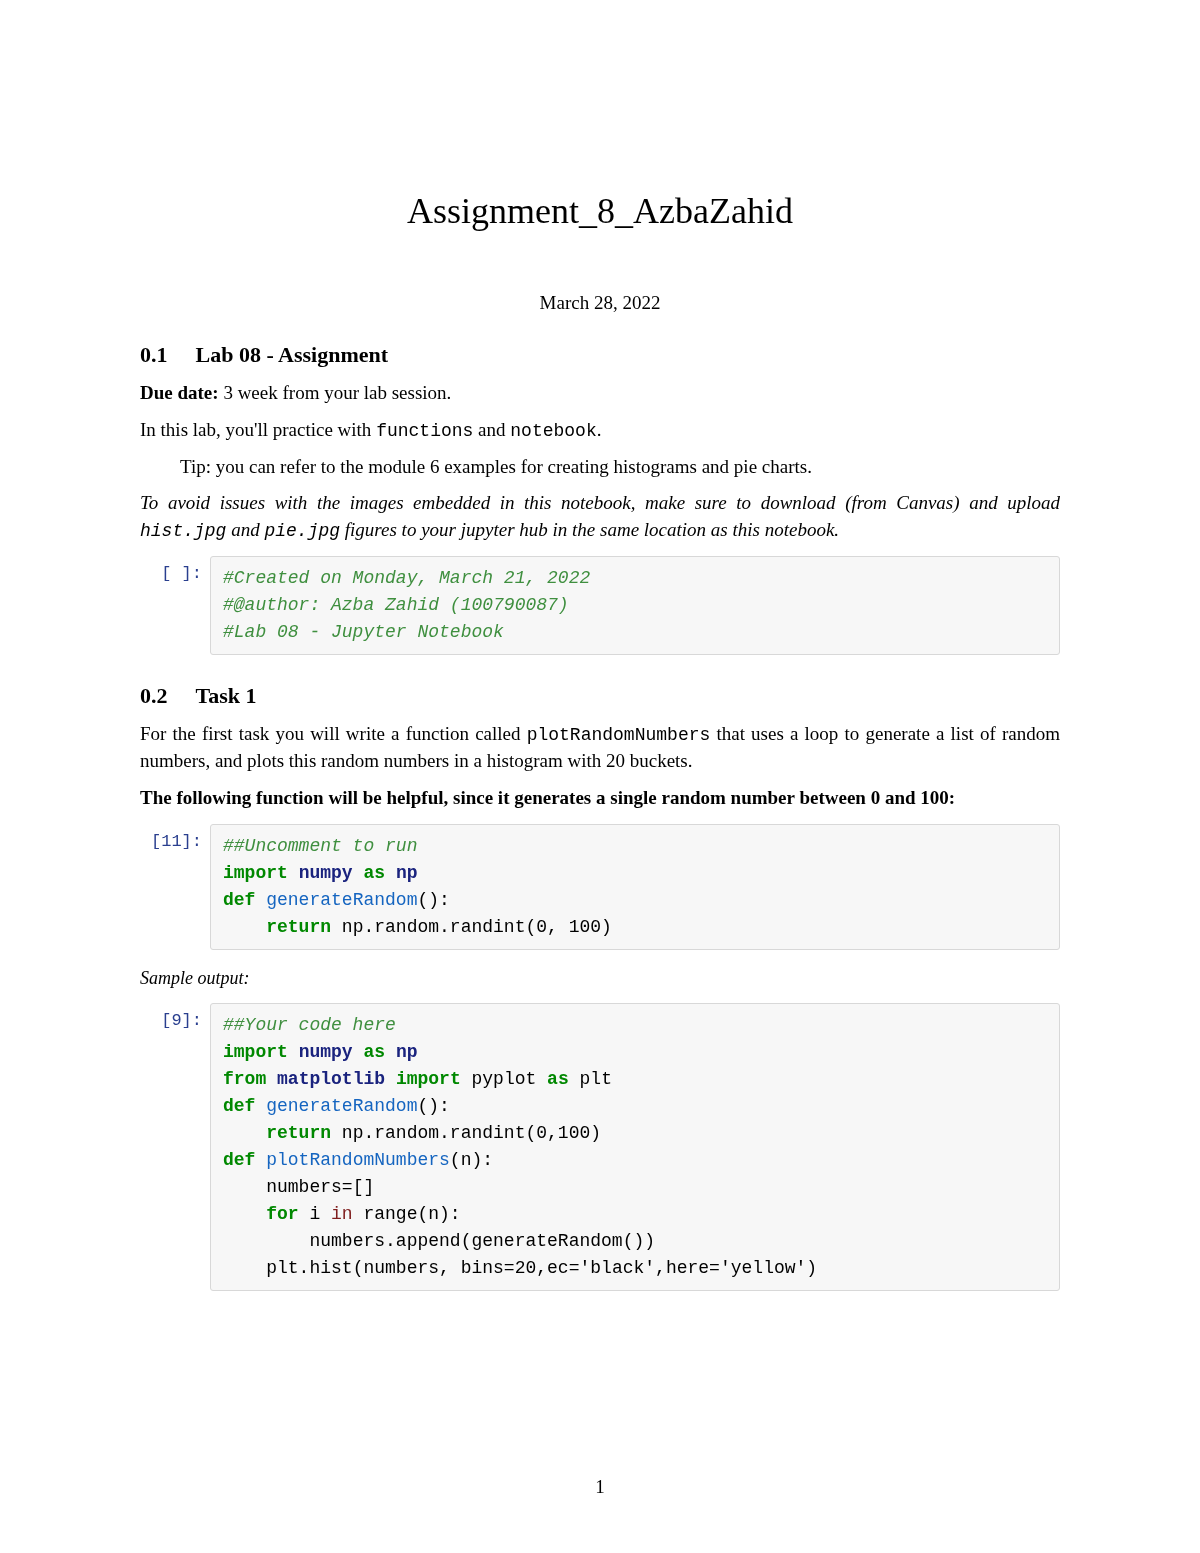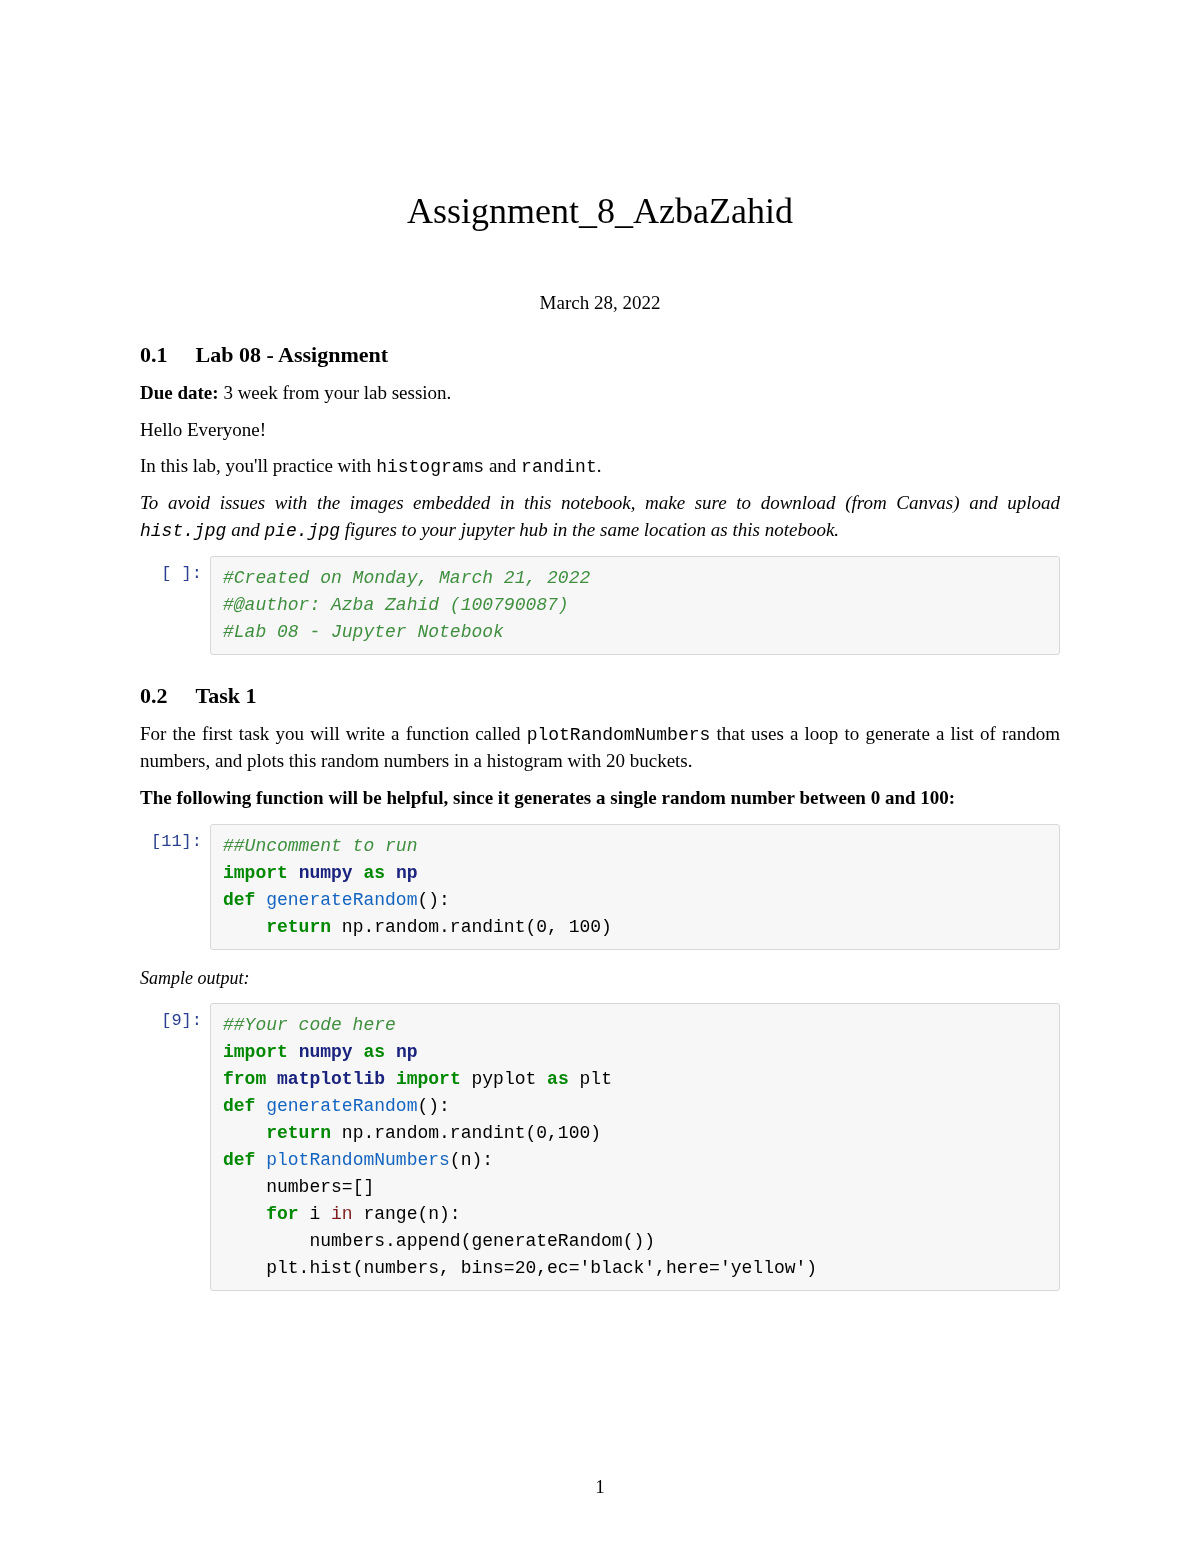--- a/index.html
+++ b/index.html
@@ -119,26 +119,26 @@
   <div class="doc-date">March 28, 2022</div>
 
   <div class="section-heading">
     <span class="num">0.1</span><span>Lab 08 - Assignment</span>
   </div>
 
   <p>
     <span class="bold">Due date:</span><span> 3 week from your lab session.</span>
   </p>
 
-  <p>Hello Everyone!</p>
 
   <p>
-    <span>In this lab, you'll practice with </span><span class="mono">histograms</span><span> and </span><span class="mono">randint</span><span>.</span>
+    <span>In this lab, you'll practice with </span><span class="mono">functions</span><span> and </span><span class="mono">notebook</span><span>.</span>
   </p>
 
+  <p class="tip">Tip: you can refer to the module 6 examples for creating histograms and pie charts.</p>
 
   <p class="italic-note justify">
     <span>To avoid issues with the images embedded in this notebook, make sure to download (from Canvas) and upload </span><span class="mono" style="">hist.jpg</span><span> and </span><span class="mono" style="font-style:italic">pie.jpg</span><span> figures to your jupyter hub in the same location as this notebook.</span>
   </p>
 
   <div class="cell-container">
     <div class="cell-prompt">[ ]:</div>
     <div class="cell-body"><span class="c-comment">#Created on Monday, March 21, 2022</span>
 <span class="c-comment">#@author: Azba Zahid (100790087)</span>
 <span class="c-comment">#Lab 08 - Jupyter Notebook</span></div>

